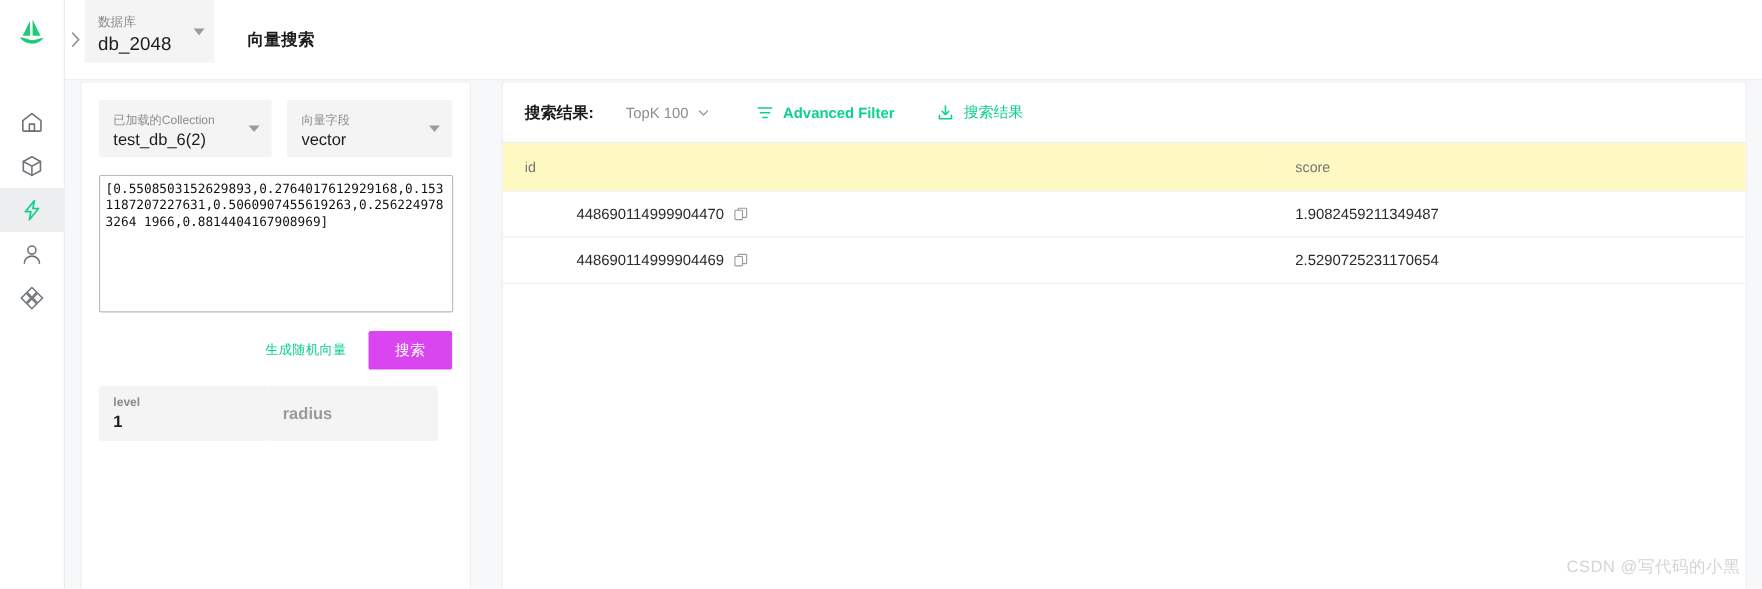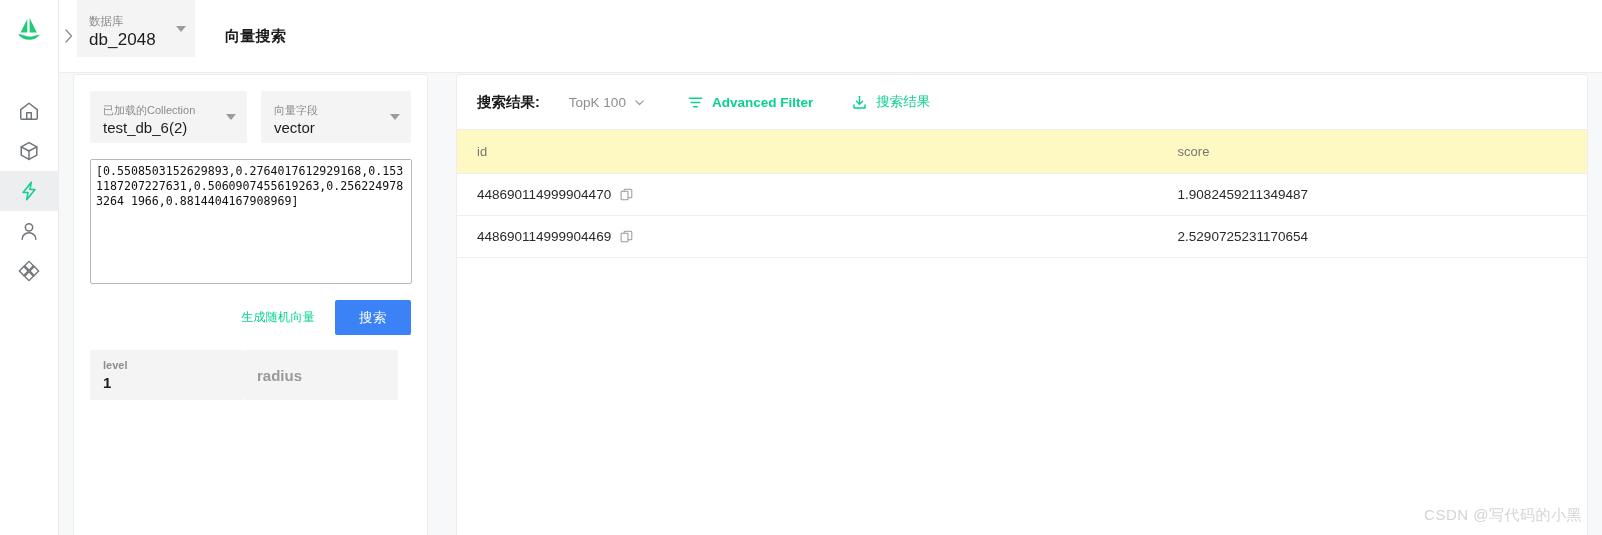--- a/index.html
+++ b/index.html
@@ -81,21 +81,21 @@
     word-break: break-all; overflow: hidden; white-space: pre-wrap;
     outline: none;
   }
 
   .btn-row { margin-top: 12px; display: flex; justify-content: flex-end; align-items: center; gap: 10px; }
   .link-btn {
     color: #0ad18e; font-size: 12px; padding: 8px 10px; cursor: pointer;
     background: none; border: none; letter-spacing: .3px;
   }
   .primary-btn {
-    background: #3b82f6; color: #fff; font-size: 13.5px; border: none;
+    background: #d946ef; color: #fff; font-size: 13.5px; border: none;
     width: 76px; height: 35px; cursor: pointer; border-radius: 2px; letter-spacing: .5px;
   }
 
   .params-title { margin-top: 34px; font-size: 13px; font-weight: bold; color: #1b1b1b; }
 
   .consistency {
     margin-top: 14px; width: 322px; height: 54px; background: #f4f4f4;
     position: relative; padding: 0 26px 0 14px; cursor: pointer; border-radius: 2px;
     display: flex; flex-direction: column; justify-content: center;
   }
@@ -132,21 +132,21 @@
   table.results { width: 100%; border-collapse: collapse; table-layout: fixed; }
   table.results thead th {
     background: #fef9c3; text-align: left; font-weight: normal;
     font-size: 13px; color: #767676; padding: 14px 0 14px 20px;
     border-top: 1px solid #eeeeee; border-bottom: 1px solid #eeeeee;
   }
   table.results tbody td {
     font-size: 13.5px; color: #2a2a2a; padding: 13px 0 13px 20px;
     border-bottom: 1px solid #eeeeee;
   }
-  .id-cell { display: flex; align-items: center; gap: 9px; }
+  .id-cell { display: flex; align-items: center; gap: 9px; margin-left: 47px; }
   .copy-icon { cursor: pointer; flex: none; }
   .col-id { width: 62%; }
   .col-score { width: 38%; }
 
   .watermark {
     position: absolute; right: 20px; bottom: 10px;
     font-size: 15px; color: #d4d4d4; letter-spacing: .5px; user-select: none;
   }
 </style>
 </head>

